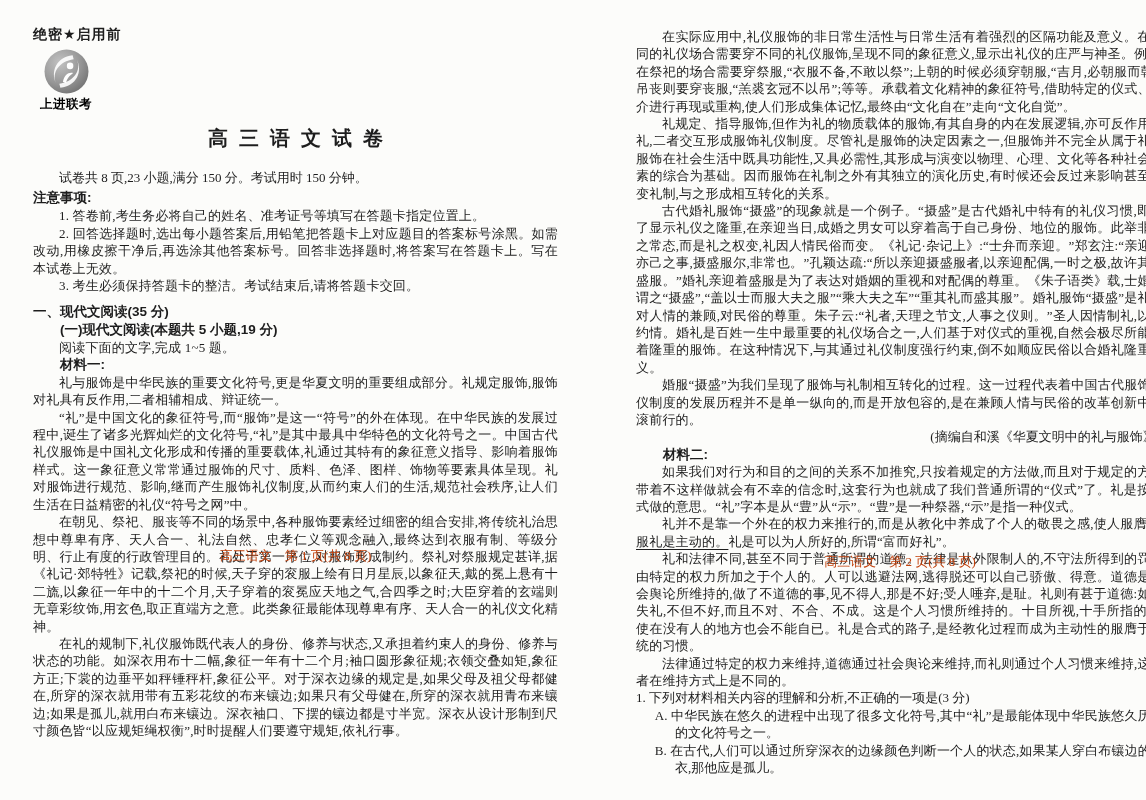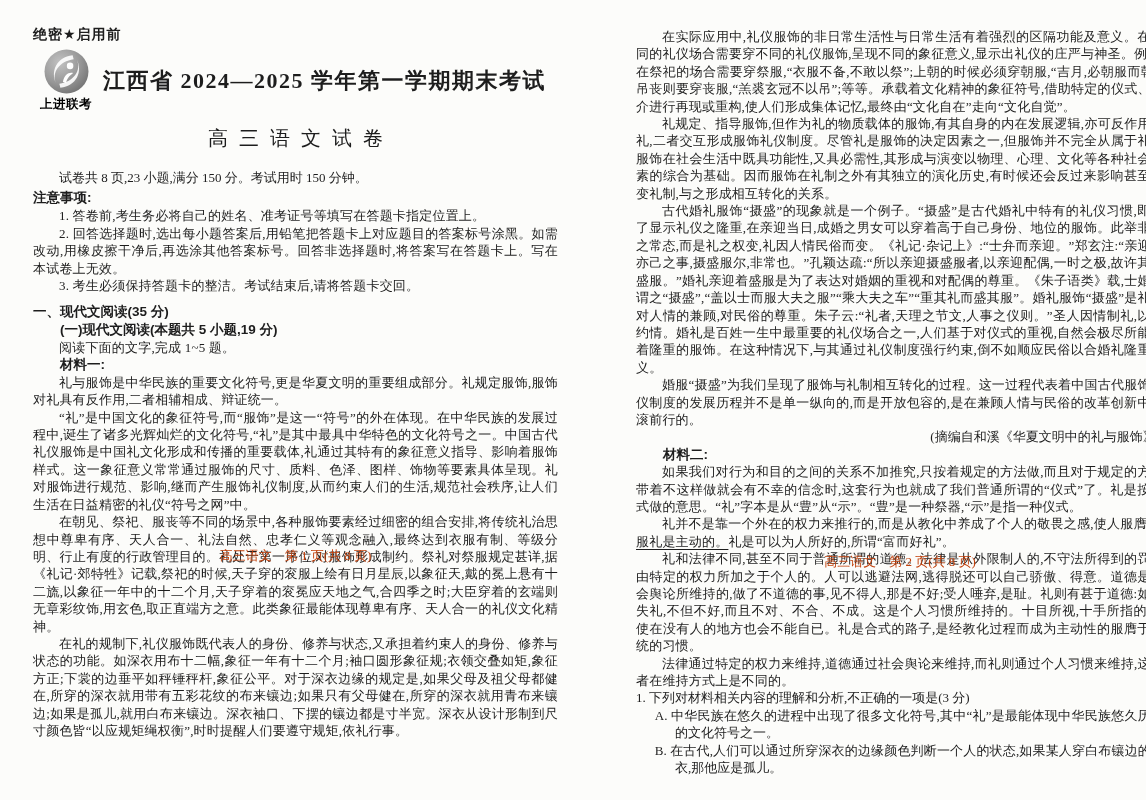--- a/index.html
+++ b/index.html
@@ -57,21 +57,21 @@
     flex:1;
     text-align:center;
     font-size:22px;
     font-weight:600;
     letter-spacing:1.5px;
     padding-right:8px;
   }
   .paper-subtitle{
     text-align:center;
     font-family:"Liberation Sans","DejaVu Sans",sans-serif;
-    font-weight:400;
+    font-weight:700;
     font-size:20px;
     letter-spacing:11px;
     text-indent:11px;
     margin-top:12px;
   }
   .exam-info{
     margin-top:17px;
     font-size:13px;
     line-height:17.4px;
     text-indent:2em;
@@ -151,21 +151,20 @@
             </radialGradient>
           </defs>
           <circle cx="23" cy="23" r="21.5" fill="url(#lg)"></circle>
           <path d="M29 7 C 13 9 7 23 13 35 C 8 24 16 13 30 11 Z" fill="#ffffff" opacity="0.9"></path>
           <path d="M17 39 C 33 37 39 23 33 11 C 38 22 30 33 16 35 Z" fill="#ffffff" opacity="0.9"></path>
           <circle cx="26.5" cy="17.5" r="3.2" fill="#ffffff"></circle>
           <path d="M19.5 33 C 21 26.5 24.5 23.5 29.5 24.5 C 25.5 27.5 23.5 30 22.5 34.5 Z" fill="#ffffff"></path>
         </svg>
         <div class="logo-text">上进联考</div>
       </div>
-      <div class="exam-title">江西省 2024—2025 学年第一学期期末考试</div>
     </div>
 
     <div class="paper-subtitle">高三语文试卷</div>
 
     <p class="exam-info">试卷共 8 页,23 小题,满分 150 分。考试用时 150 分钟。</p>
 
     <div class="notice-title">注意事项:</div>
     <p class="body-text indent">1. 答卷前,考生务必将自己的姓名、准考证号等填写在答题卡指定位置上。</p>
     <p class="body-text indent">2. 回答选择题时,选出每小题答案后,用铅笔把答题卡上对应题目的答案标号涂黑。如需改动,用橡皮擦干净后,再选涂其他答案标号。回答非选择题时,将答案写在答题卡上。写在本试卷上无效。</p>
     <p class="body-text indent">3. 考生必须保持答题卡的整洁。考试结束后,请将答题卡交回。</p>

